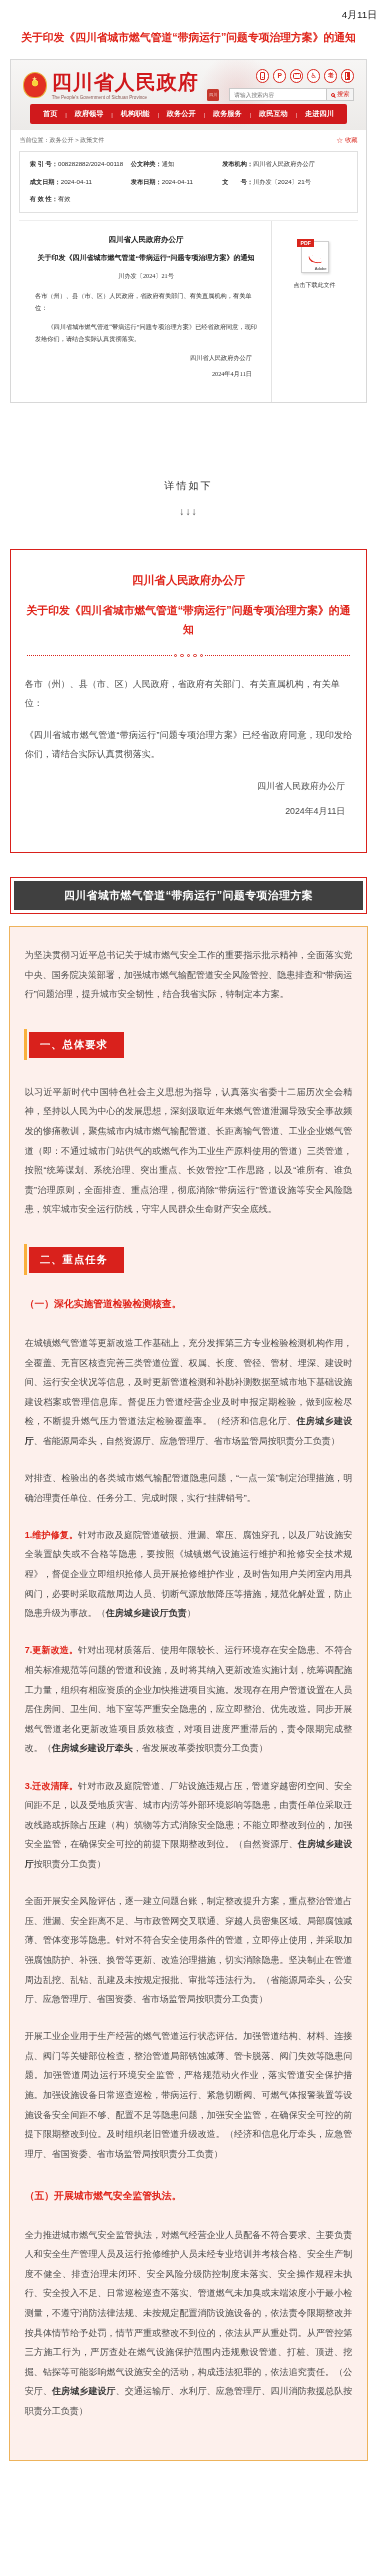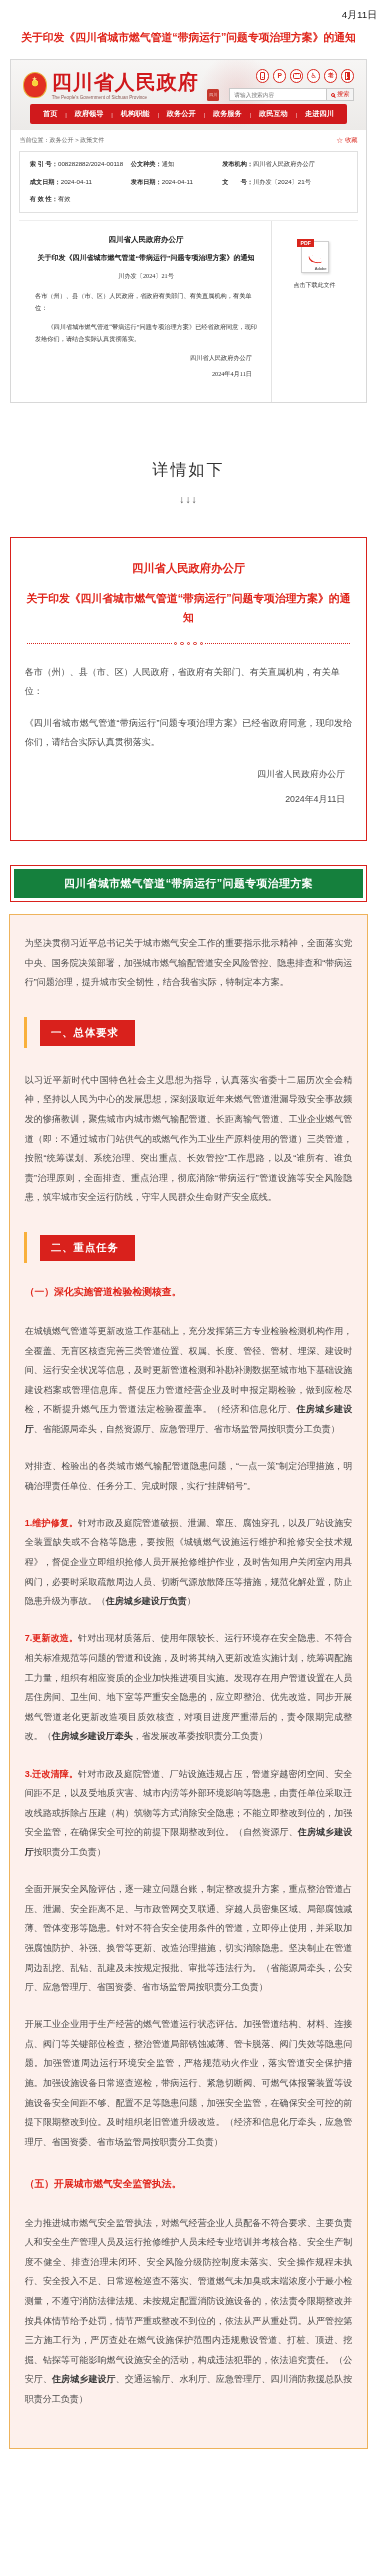--- a/index.html
+++ b/index.html
@@ -89,47 +89,47 @@
   .pdf-page { width:28px; height:32px; background:#fff; border:0.5px solid #cfcfcf;
     box-shadow:1px 1px 2.1px rgba(0,0,0,.15); position:relative; }
   .pdf-badge { position:absolute; top:-3.1px; left:-4.1px; background:#d9251c; color:#fff;
     font-size:5.2px; font-weight:bold; padding:1px 3.1px; }
   .pdf-a { position:absolute; left:7.2px; top:13.4px; width:12.4px; height:9.3px;
     border-bottom:1.5px solid #e0251b; border-left:1.5px solid #e0251b; border-radius:0 0 0 90%; transform:rotate(-12deg); }
   .pdf-brand { position:absolute; right:1px; bottom:0.5px; font-size:4.1px; color:#333; }
   .pdf-label { font-size:6px; color:#444; cursor:pointer; }
 
   
-  .detail-hint { text-align:center; font-size:16px; color:#333; margin-top:57px; letter-spacing:2.1px;font-family:Liberation Serif, serif; }
+  .detail-hint { text-align:center; font-size:10px; color:#333; margin-top:76px; letter-spacing:2.1px;font-family:Liberation Serif, serif; }
   .arrows { text-align:center; font-size:10.3px; color:#555; margin-top:13.4px; letter-spacing:1px; }
 
   
   .letter-box { margin:32px 10.3px 0 10.3px; border:1.5px solid #d9211c; background:#fff; padding:23px 13.4px 20.6px 13.4px; }
   .letter-t1 { text-align:center; color:#e0251b; font-weight:bold; font-size:11.3px; margin-bottom:13.4px; }
   .letter-t2 { text-align:center; color:#e0251b; font-weight:bold; font-size:10.8px; line-height:1.7; margin-bottom:15.5px; }
   .dotline { display:flex; align-items:center; margin:0 2.1px 17.5px 2.1px; }
   .dotline::before, .dotline::after { content:""; flex:1; border-top:0.5px dotted #d9251c; }
   .dotc { width:3.6px; height:3.6px; border:0.8px solid #d9251c; border-radius:50%; margin:0 1.5px; background:#fff; flex:0 0 auto; }
   .letter-sal { font-size:9px; color:#4a4a4a; line-height:2.1; margin-bottom:13.4px; }
   .letter-bd { font-size:9px; color:#4a4a4a; line-height:2.1; margin-bottom:17.5px; text-align:justify; }
   .letter-sg { font-size:8.8px; color:#4a4a4a; text-align:right; padding-right:7.2px; margin-bottom:13.4px; }
 
   
   .banner { margin:24px 10.3px 0 10.3px; border:1px solid #d9211c; padding:2.6px; }
-  .banner-inner { background:#15803d; color:#fff; font-weight:bold; font-size:10.8px;
+  .banner-inner { background:#404040; color:#fff; font-weight:bold; font-size:10.8px;
     text-align:center; padding:7.7px 5.2px; letter-spacing:0.5px; }
 
   
   .plan-box { margin:12.4px 9.3px 15.5px 9.3px; border:1px solid #eeb35c; background:#fdf0ec; padding:18.5px 14.4px 20.6px 14.4px; }
   .doc-p { font-size:9px; color:#4a4a4a; line-height:2.18; text-align:justify; margin-bottom:17.5px; }
   .doc-p .rb { color:#e0251b; font-weight:bold; }
   .doc-p .b { font-weight:bold; color:#3a3a3a; }
   .sec-head { position:relative; margin:27px 0 25px 0; height:26px; }
   .sec-head .bar { position:absolute; left:-1px; top:-2.6px; width:3.6px; height:31px; background:#f9b03c; }
-  .sec-head .box { position:absolute; left:15px; top:0; background:#d9211c; color:#fff;
+  .sec-head .box { position:absolute; left:4px; top:0; background:#d9211c; color:#fff;
     font-weight:bold; font-size:10.3px; padding:6.2px 16.5px 6.2px 11.3px; letter-spacing:1px; }
   .sub-head { color:#e0251b; font-weight:bold; font-size:9.8px; margin:25px 0 23px 0; }
 </style>
 </head>
 <body>
 
 <div class="page">
 
   <div class="top-block">
     <div class="top-date">4月11日</div>

